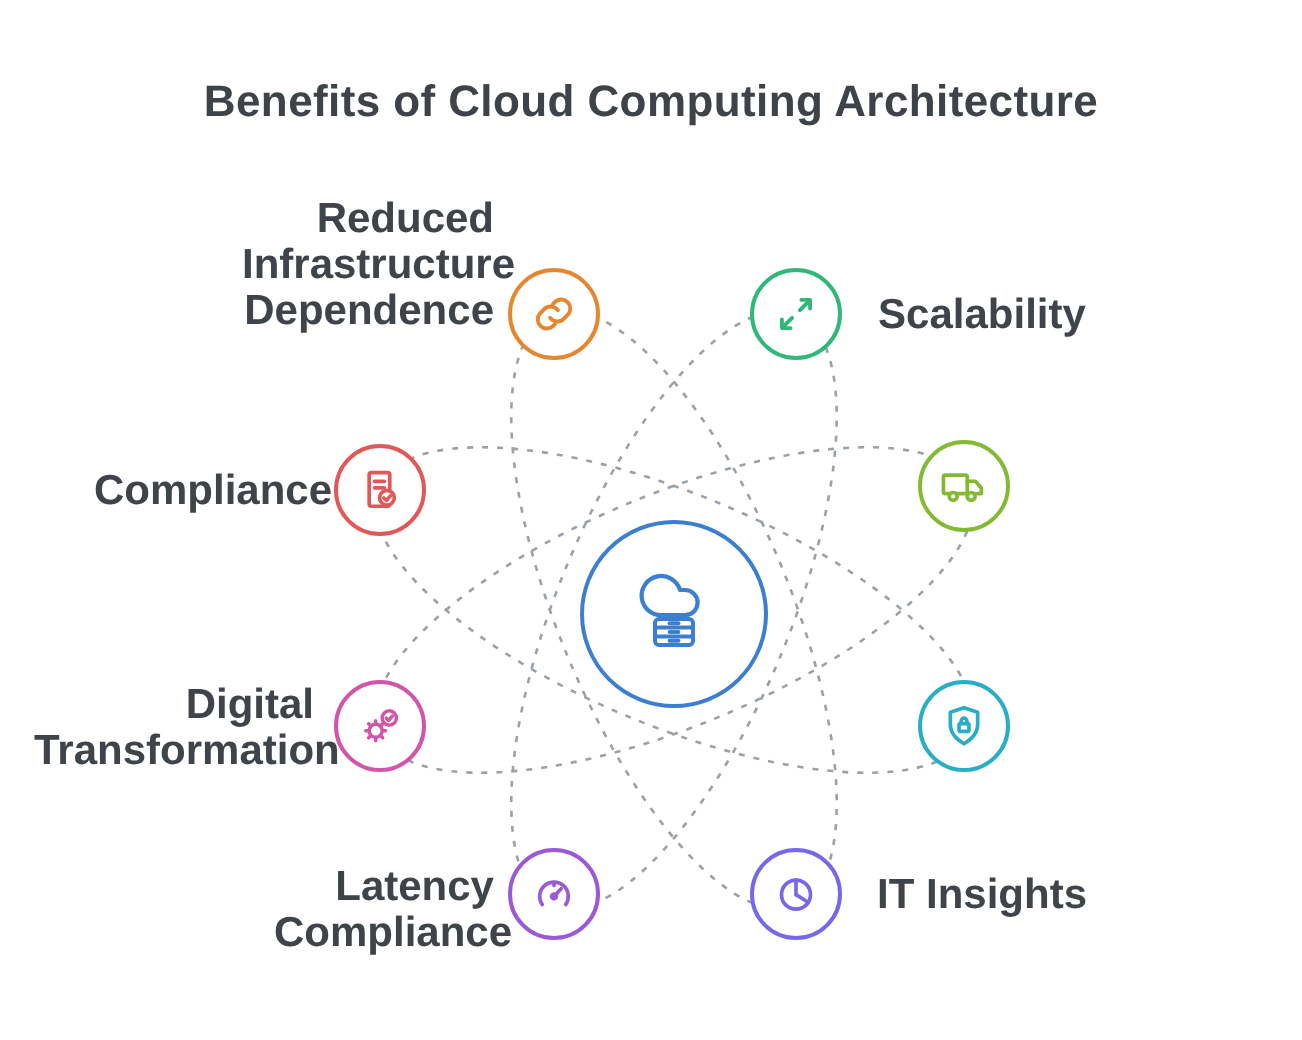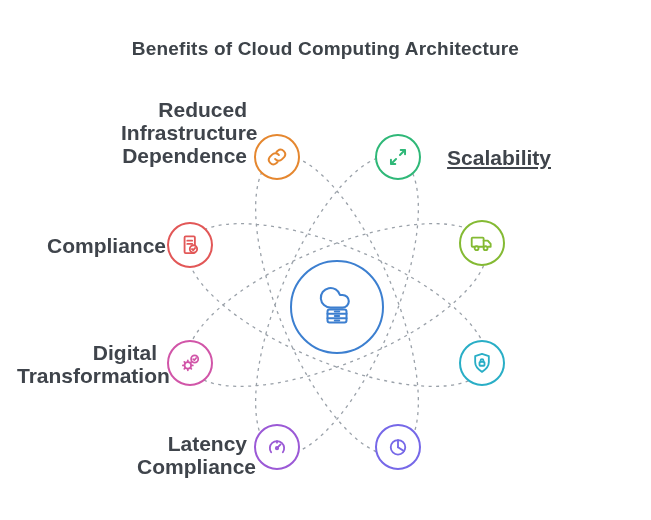--- a/index.html
+++ b/index.html
@@ -2,21 +2,21 @@
 <html><head>
 <meta charset="utf-8">
 <style>
   html,body { margin:0; padding:0; background:#fff; }
   .stage {
     position:relative; width:651px; height:520px; background:#ffffff;
     font-family:"Liberation Sans", sans-serif; overflow:hidden;
   }
   .title {
     position:absolute; left:0; top:38px; width:651px;
-    text-align:center; font-size:19px; font-weight:700;
+    text-align:center; font-size:22px; font-weight:700;
     color:#3d4349; letter-spacing:.2px;
   }
   .orbits { position:absolute; left:0; top:0; }
   .orbit { fill:none; stroke:#9aa1a9; stroke-width:1.3; stroke-dasharray:3 4.5; }
   .node {
     position:absolute; width:46px; height:46px; border-radius:50%;
     background:#fff; border:2px solid; box-sizing:border-box;
     display:flex; align-items:center; justify-content:center;
   }
   .node svg { display:block; }
@@ -24,21 +24,21 @@
     position:absolute; left:290px; top:260px; width:94px; height:94px;
     border-radius:50%; background:#fff; border:2.5px solid #3c7fd0;
     color:#3c7fd0; box-sizing:border-box;
     display:flex; align-items:center; justify-content:center;
   }
   .label {
     position:absolute; font-size:21px; font-weight:700; color:#3f444b;
     line-height:23px;
   }
   .lbl-r { text-align:right; }
-  .lbl-l { text-align:right;text-decoration:underline; }
+  .lbl-l { text-align:center; }
   .c-orange { border-color:#e5872f; color:#e5872f; }
   .c-green  { border-color:#2fb878; color:#2fb878; }
   .c-red    { border-color:#e25757; color:#e25757; }
   .c-lime   { border-color:#84ba33; color:#84ba33; }
   .c-pink   { border-color:#d155a8; color:#d155a8; }
   .c-teal   { border-color:#29aec6; color:#29aec6; }
   .c-purple { border-color:#9b59d6; color:#9b59d6; }
   .c-violet { border-color:#7668e8; color:#7668e8; }
 </style>
 </head>
@@ -160,14 +160,15 @@
 
   <div class="node c-violet" style="left:375px;top:424px">
     <span>
       <svg viewBox="0 0 24 24" width="26" height="26" fill="none" stroke="currentColor" stroke-width="1.7" stroke-linecap="round" stroke-linejoin="round">
         <circle cx="12" cy="12.3" r="6.7"></circle>
         <line x1="12" y1="12.3" x2="12" y2="5.6"></line>
         <line x1="12" y1="12.3" x2="17.6" y2="15.8"></line>
       </svg>
     </span>
   </div>
+  <div class="label lbl-l" style="left:431px;top:436px;width:120px">IT Insights</div>
 
 </div>
 
 </body></html>

